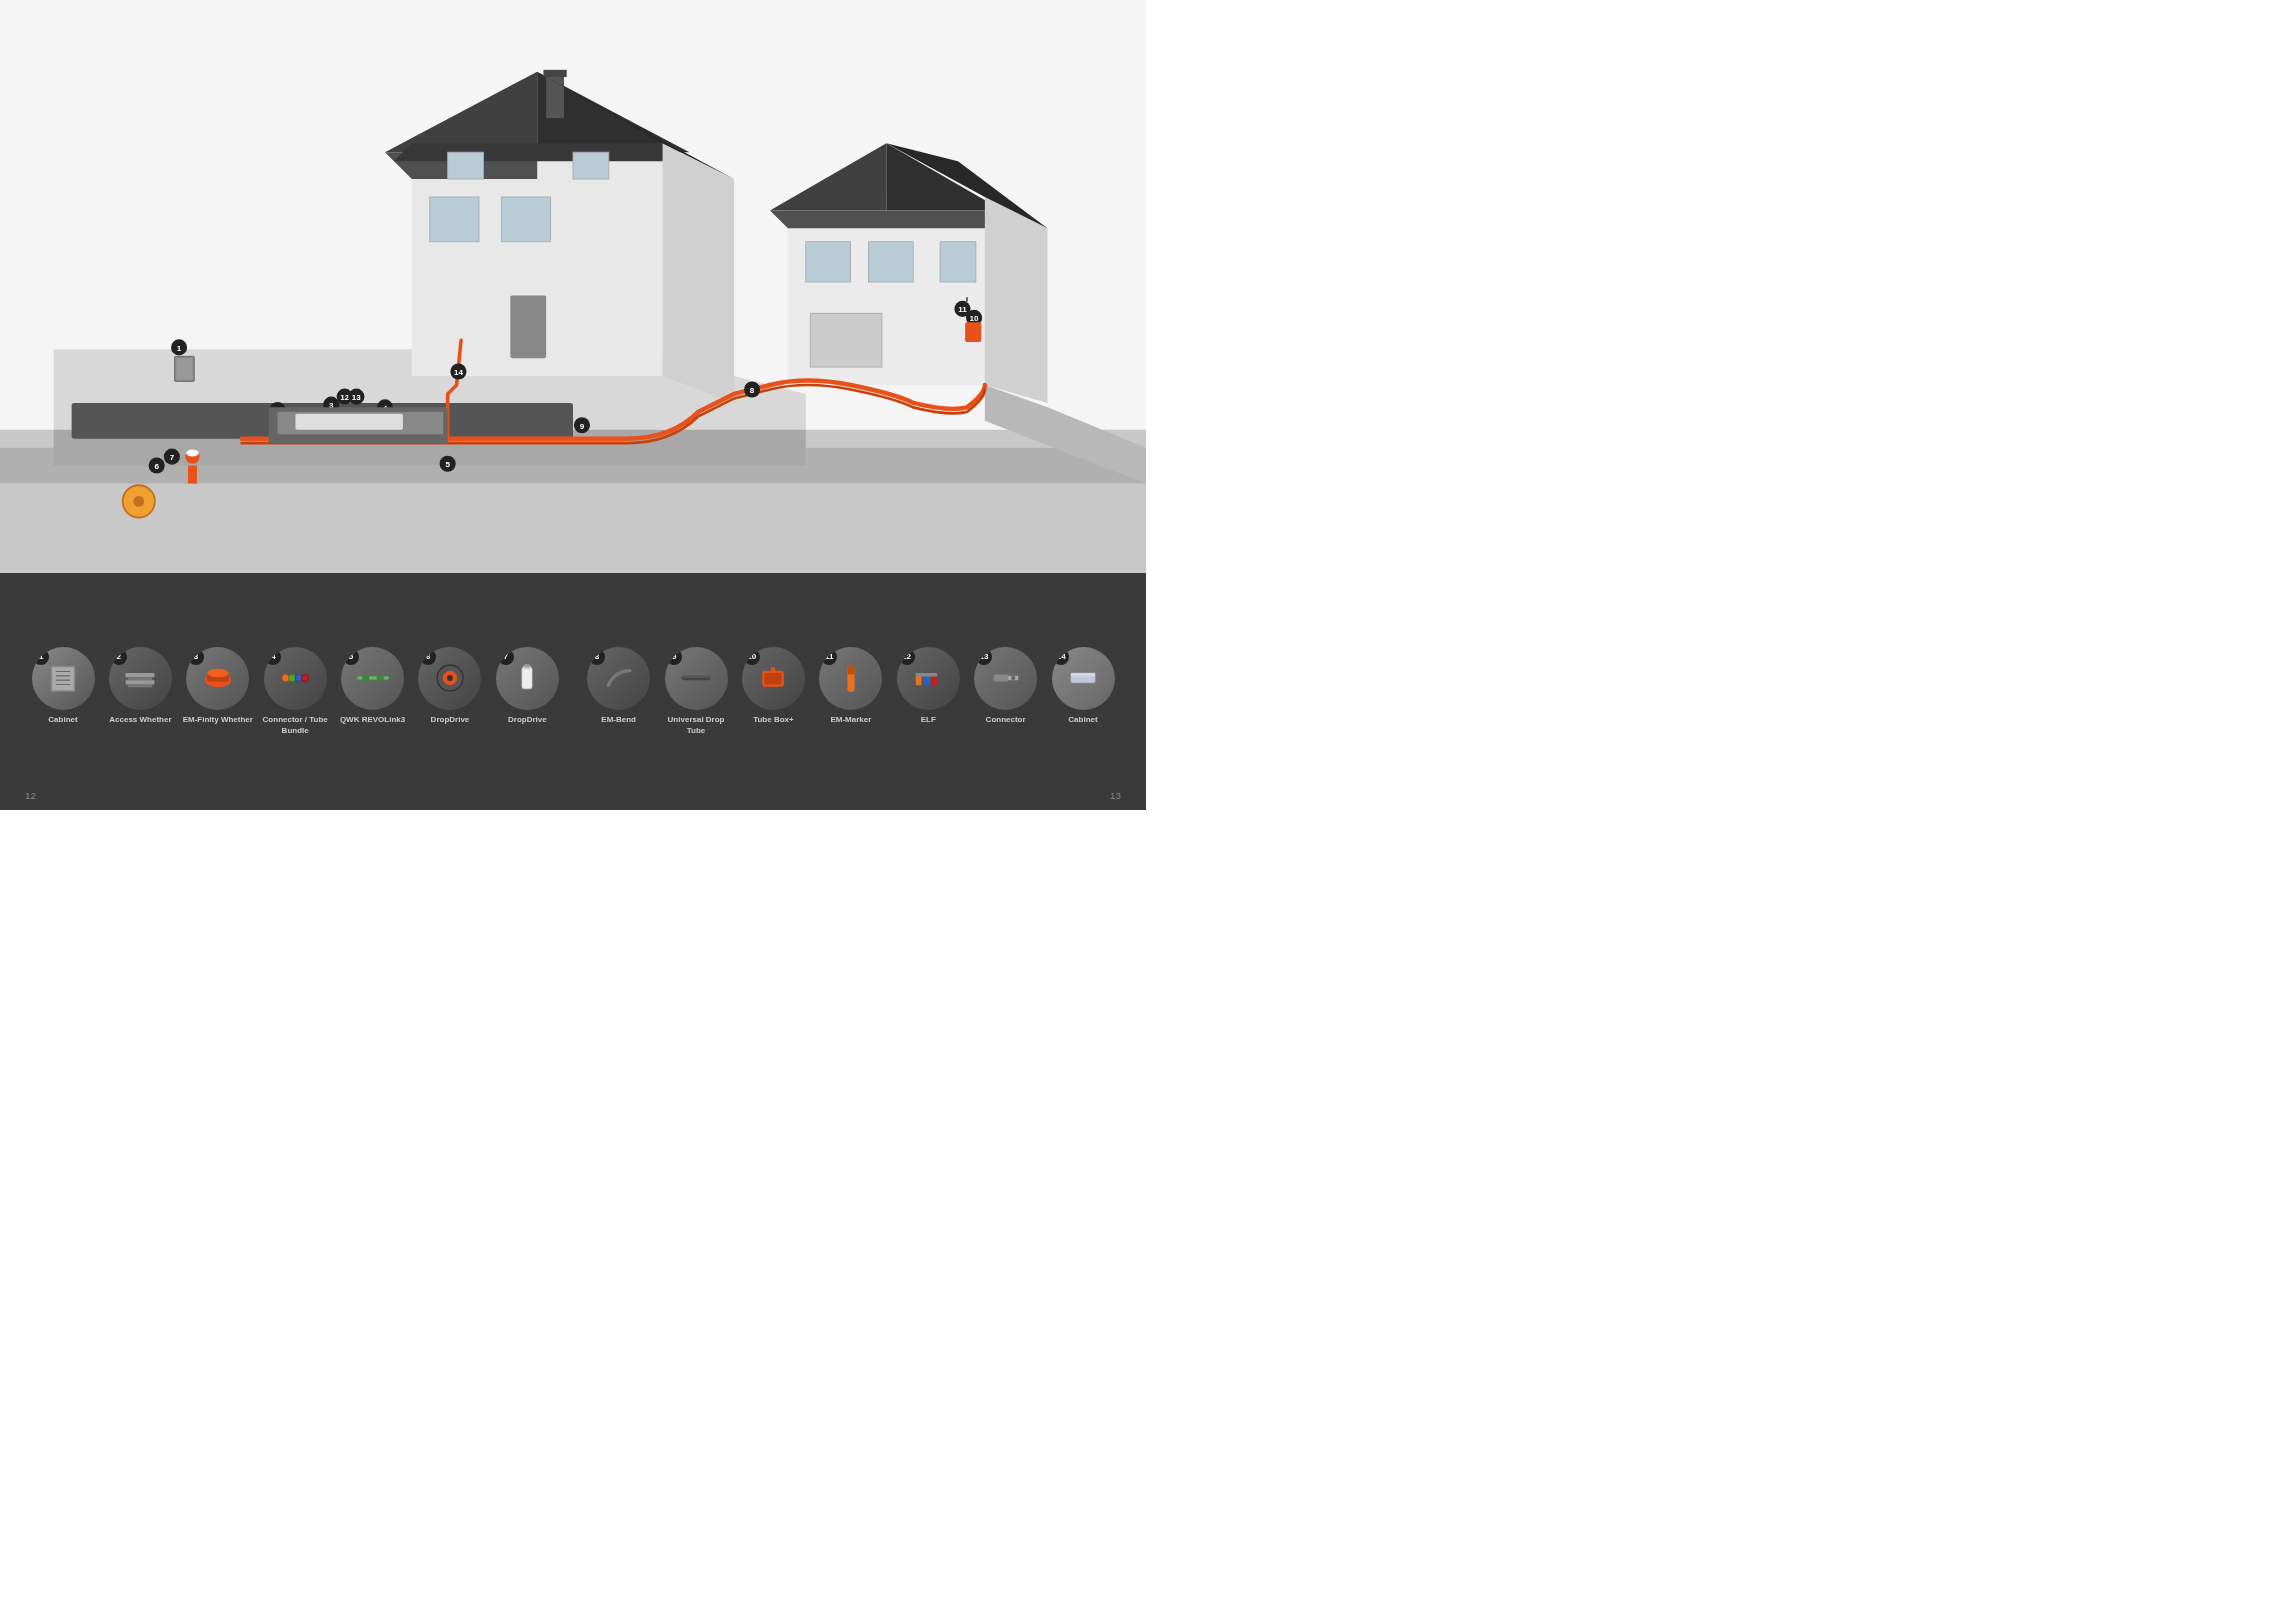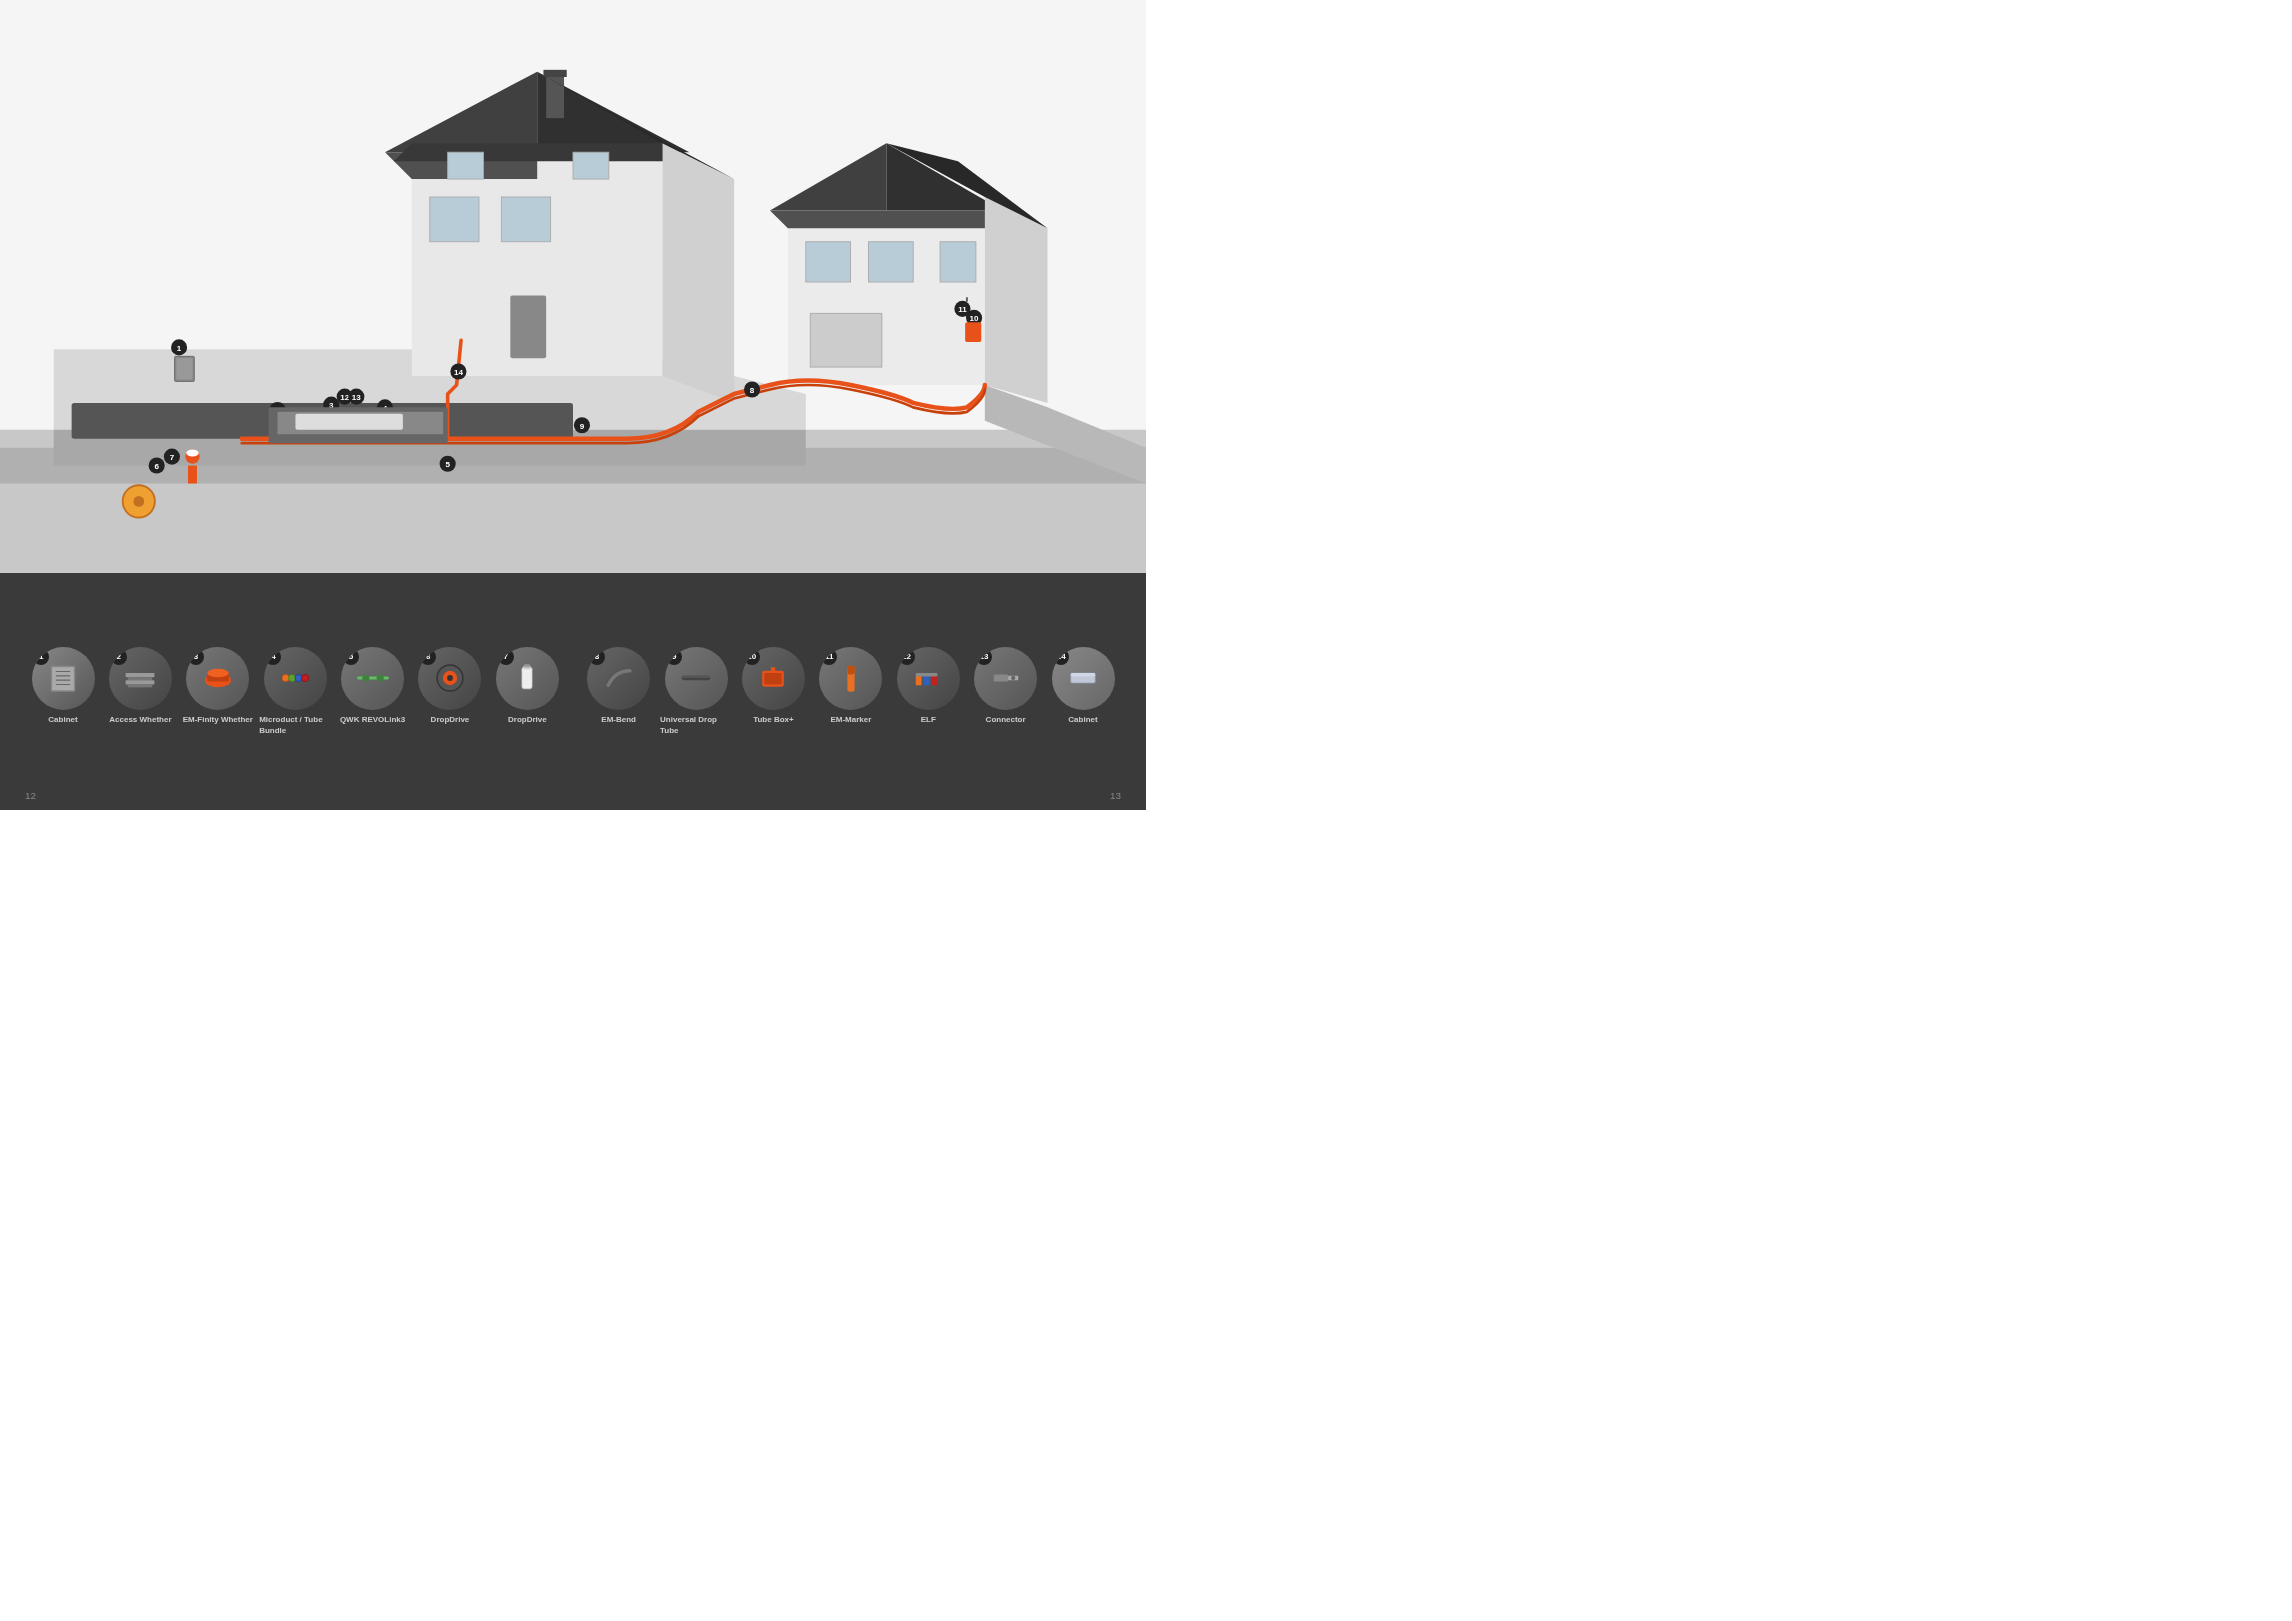--- a/index.html
+++ b/index.html
@@ -128,20 +128,21 @@
       font-size: 8px;
       font-weight: bold;
       color: #fff;
       z-index: 2;
     }
 
     .item-label {
       margin-top: 5.4px;
       font-size: 8px;
       color: #ccc;
+      text-align: center;
       line-height: 1.3;
       font-weight: 600;
     }
 
     .divider-space {
       width: 36px;
     }
 
     
     .page-numbers {
@@ -386,21 +387,21 @@
         <div class="item-entry">
           <div class="item-circle icon-microduct">
             <div class="item-number">4</div>
             <svg viewBox="0 0 50 50" width="36" height="36">
               <circle cx="12" cy="25" r="5" fill="#e87020" stroke="#c05010" stroke-width="1"></circle>
               <circle cx="21" cy="25" r="5" fill="#60a030" stroke="#408010" stroke-width="1"></circle>
               <circle cx="30" cy="25" r="5" fill="#3060c0" stroke="#1040a0" stroke-width="1"></circle>
               <circle cx="39" cy="25" r="5" fill="#c02020" stroke="#a00010" stroke-width="1"></circle>
             </svg>
           </div>
-          <div class="item-label">Microduct /
+          <div class="item-label">Connector /
 Tube Bundle</div>
         </div>
         <div class="item-entry">
           <div class="item-circle icon-qwk">
             <div class="item-number">5</div>
             <svg viewBox="0 0 50 50" width="36" height="36">
               <line x1="5" y1="25" x2="45" y2="25" stroke="#60c060" stroke-width="4" stroke-linecap="round"></line>
               <circle cx="15" cy="25" r="5" fill="#408040"></circle>
               <circle cx="35" cy="25" r="5" fill="#408040"></circle>
             </svg>

